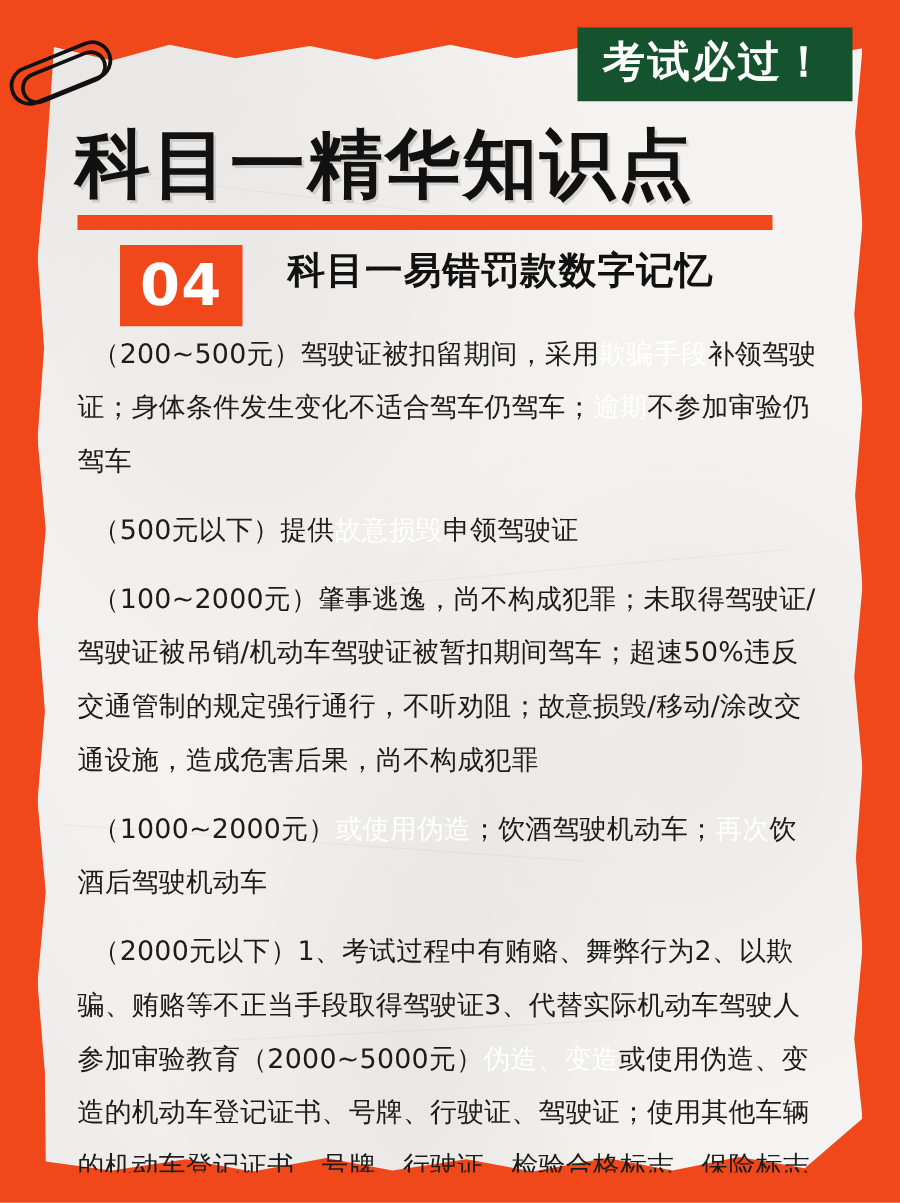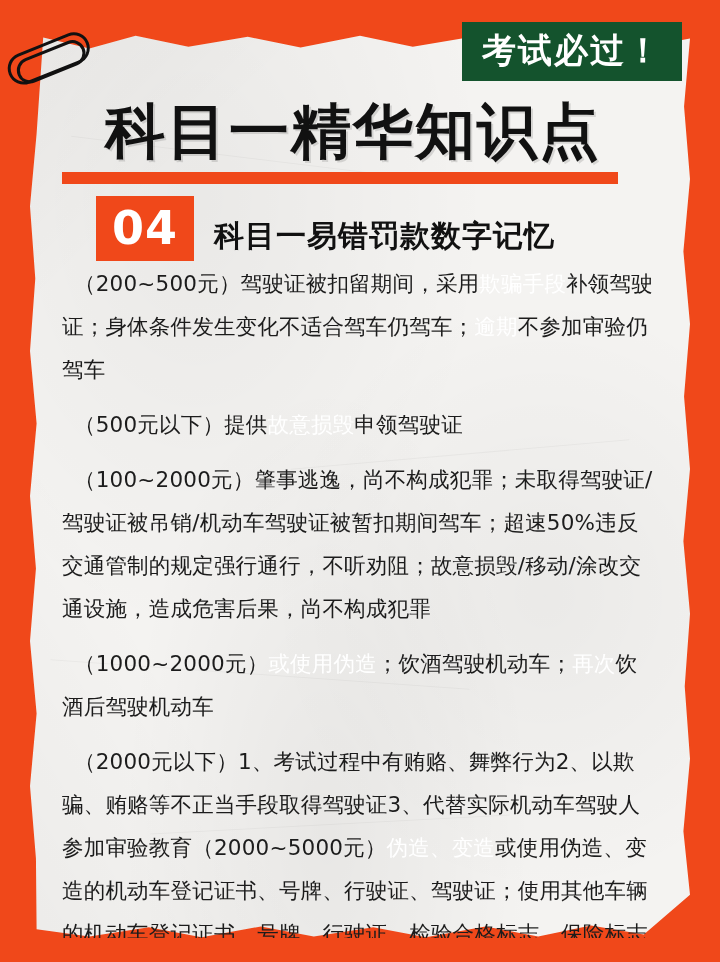--- a/index.html
+++ b/index.html
@@ -92,51 +92,50 @@
   .title {
     position: absolute;
     left: 60px;
     top: 92px;
     font-size: 60px;
     font-weight: bold;
     color: #111;
     letter-spacing: 2px;
     font-family: "DejaVu Sans", "Liberation Sans", sans-serif;
     text-shadow: 2px 2px 0 rgba(0,0,0,0.12);
-    margin-left: 45px;
   }
   .title-rule {
     position: absolute;
     left: 62px;
     top: 172px;
     width: 556px;
     height: 12px;
     background: #f0481a;
   }
 
   
   .numrow {
     position: absolute;
     left: 96px;
     top: 196px;
     display: flex;
-    align-items: flex-end;
+    align-items: flex-start;
   }
   .numbox {
     background: #f0481a;
     color: #fff;
     font-size: 46px;
     font-weight: bold;
     line-height: 1;
     padding: 9px 16px 10px 16px;
     font-family: "DejaVu Sans", "Liberation Sans", sans-serif;
     letter-spacing: 1px;
   }
   .subtitle {
-    margin-left: 20px;
+    margin-left: 36px;
     font-size: 30px;
     font-weight: bold;
     color: #111;
     letter-spacing: 1px;
     font-family: "DejaVu Sans", "Liberation Sans", sans-serif;
     padding-bottom: 4px;
   }
 
   
   .body {

